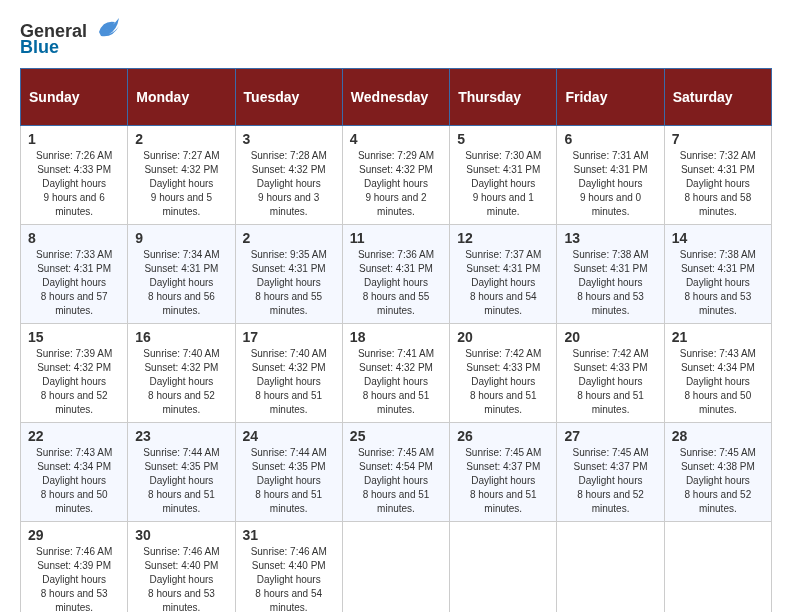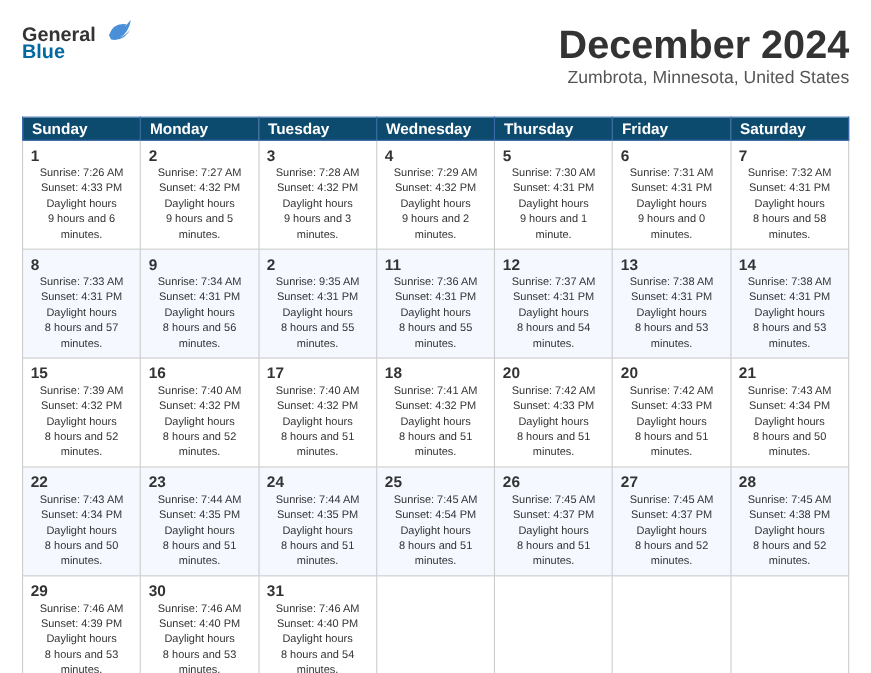--- a/index.html
+++ b/index.html
@@ -7,21 +7,21 @@
       font-family: Arial, sans-serif;
       background: #fff;
       width: 792px;
       min-height: 612px;
       padding: 20px;
     }
     .header-section {
       display: flex;
       justify-content: space-between;
       align-items: flex-start;
-      margin-bottom: 26px;
+      margin-bottom: 10px;
     }
     .logo {
       display: flex;
       align-items: center;
       gap: 4px;
     }
     .logo-text {
       font-size: 18px;
       font-weight: bold;
       color: #333;
@@ -38,23 +38,23 @@
     .subtitle {
       font-size: 16px;
       color: #555;
     }
     .calendar {
       width: 100%;
       border-collapse: collapse;
       border: 1px solid #ccc;
     }
     .calendar th {
-      background-color: #0c4a6e;
+      background-color: #7f1d1d;
       color: white;
-      padding: 2px 8px;
+      padding: 20px 8px;
       text-align: left;
       font-size: 14px;
       font-weight: bold;
       border: 1px solid #3a6aa8;
     }
     .calendar td {
       vertical-align: top;
       padding: 5px 7px;
       border: 1px solid #ccc;
       width: 107px;
@@ -90,24 +90,20 @@
     <div style="display:flex; flex-direction:column; align-items:flex-start; gap:0;">
       <div style="display:flex; align-items:center;">
         <div class="logo-text">General</div>
         <svg width="32" height="32" viewBox="0 0 32 32" style="margin-left:4px; margin-top:-8px;">
           <path d="M8 20 Q12 8 24 10 Q20 16 14 18 Q20 16 28 6 Q26 18 18 22 Q24 20 28 14 Q22 26 10 24 Z" fill="#4a90d9"></path>
         </svg>
       </div>
       <div class="logo-text" style="color:#0369a1; margin-top:-6px;">Blue</div>
     </div>
   </div>
-  <div class="title-section">
-    <div class="main-title">December 2024</div>
-    <div class="subtitle">Zumbrota, Minnesota, United States</div>
-  </div>
 </div>
 
 <table class="calendar">
   <thead>
     <tr>
     <th>Sunday</th>
         <th>Monday</th>
         <th>Tuesday</th>
         <th>Wednesday</th>
         <th>Thursday</th>

